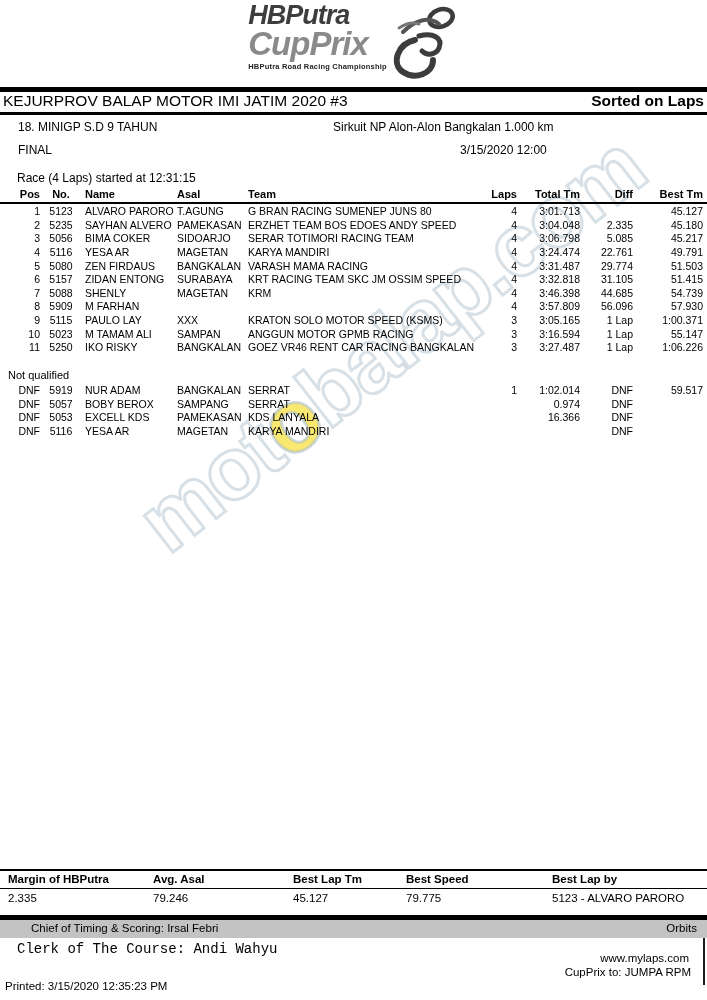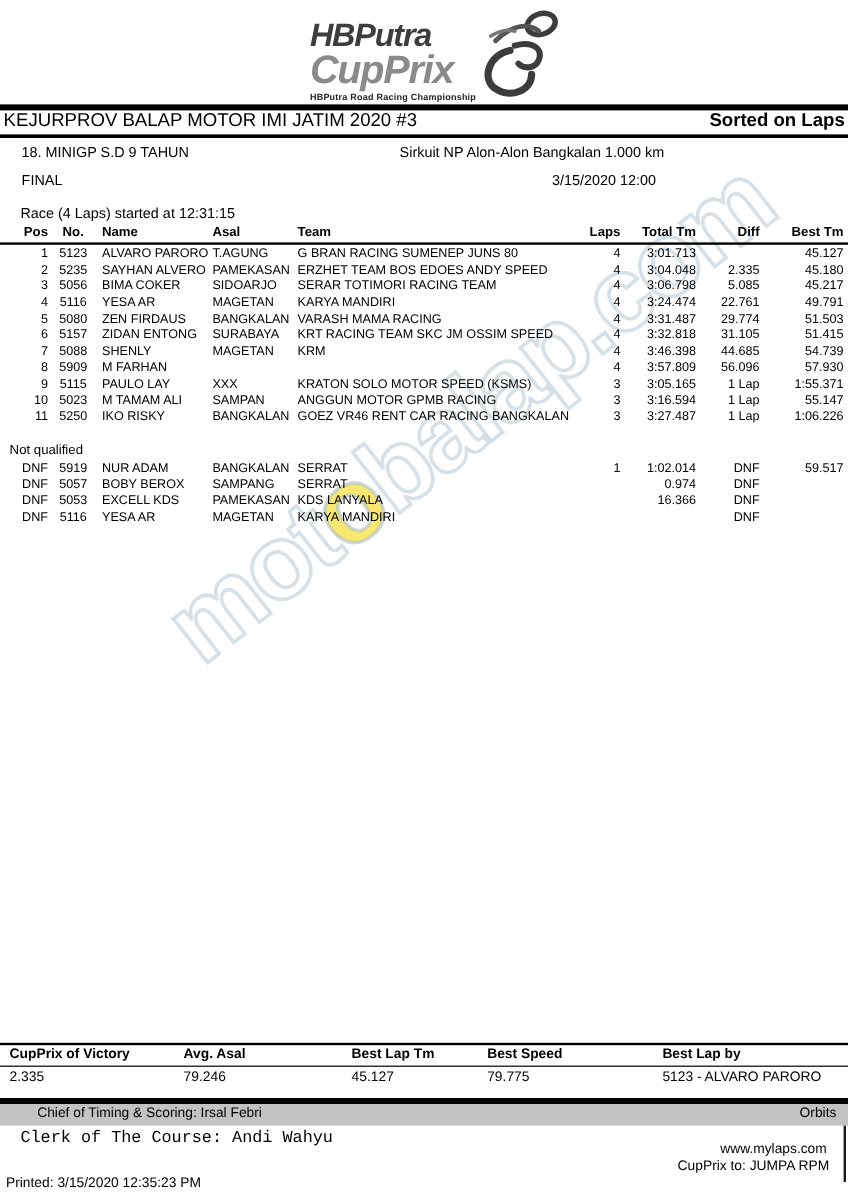--- a/index.html
+++ b/index.html
@@ -19,21 +19,21 @@
     color:rgba(255,255,255,0.2);
     -webkit-text-stroke:3px rgba(170,190,202,0.55);
     opacity:0.85; z-index:1; pointer-events:none;
   }
   .watermark .accent-o {
     color:rgba(244,214,5,0.68);
     -webkit-text-stroke:3px rgba(160,180,195,0.6);
   }
 
   
-  .logo { position:absolute; left:248px; top:2px; width:235px; height:82px; display:flex; align-items:flex-end; justify-content:center; z-index:2; }
+  .logo { position:absolute; left:238px; top:2px; width:235px; height:82px; display:flex; align-items:flex-start; justify-content:center; z-index:2; }
   .logo-text { display:flex; flex-direction:column; align-items:flex-start; line-height:1; }
   .brand-top { font-size:27px; font-weight:bold; font-style:italic; color:#3d3d3d; letter-spacing:-1px; }
   .brand-bottom { font-size:33px; font-weight:bold; font-style:italic; color:#8a8a8a; letter-spacing:-1px; margin-top:-2px; }
   .tagline { font-size:7.5px; font-weight:bold; color:#222; margin-top:3px; letter-spacing:0.2px; }
   .rider-svg { margin-left:2px; }
 
   
   .bar { position:absolute; left:0; width:707px; background:#000; z-index:2; }
 
   
@@ -214,21 +214,21 @@
       </div>
       <div class="trow">
         <span class="cell c-pos">9</span>
         <span class="cell c-no">5115</span>
         <span class="cell c-name">PAULO LAY</span>
         <span class="cell c-asal">XXX</span>
         <span class="cell c-team">KRATON SOLO MOTOR SPEED (KSMS)</span>
         <span class="cell c-laps">3</span>
         <span class="cell c-total">3:05.165</span>
         <span class="cell c-diff">1 Lap</span>
-        <span class="cell c-best">1:55.371</span>
+        <span class="cell c-best">1:00.371</span>
       </div>
       <div class="trow">
         <span class="cell c-pos">10</span>
         <span class="cell c-no">5023</span>
         <span class="cell c-name">M TAMAM ALI</span>
         <span class="cell c-asal">SAMPAN</span>
         <span class="cell c-team">ANGGUN MOTOR GPMB RACING</span>
         <span class="cell c-laps">3</span>
         <span class="cell c-total">3:16.594</span>
         <span class="cell c-diff">1 Lap</span>
@@ -289,21 +289,21 @@
         <span class="cell c-asal">MAGETAN</span>
         <span class="cell c-team">KARYA MANDIRI</span>
         <span class="cell c-laps"></span>
         <span class="cell c-total"></span>
         <span class="cell c-diff">DNF</span>
         <span class="cell c-best"></span>
       </div>
     </div>
 
   <div class="bar" style="top:869px;height:1.5px;"></div>
-  <div class="abs stat hdr sx0" style="top:873px;">CupPrix of Victory</div>
+  <div class="abs stat hdr sx0" style="top:873px;">Margin of HBPutra</div>
   <div class="abs stat hdr sx1" style="top:873px;">Avg. Asal</div>
   <div class="abs stat hdr sx2" style="top:873px;">Best Lap Tm</div>
   <div class="abs stat hdr sx3" style="top:873px;">Best Speed</div>
   <div class="abs stat hdr sx4" style="top:873px;">Best Lap by</div>
   <div class="bar" style="top:888px;height:1px;"></div>
   <div class="abs stat sx0" style="top:892px;">2.335</div>
   <div class="abs stat sx1" style="top:892px;">79.246</div>
   <div class="abs stat sx2" style="top:892px;">45.127</div>
   <div class="abs stat sx3" style="top:892px;">79.775</div>
   <div class="abs stat sx4" style="top:892px;">5123 - ALVARO PARORO</div>

